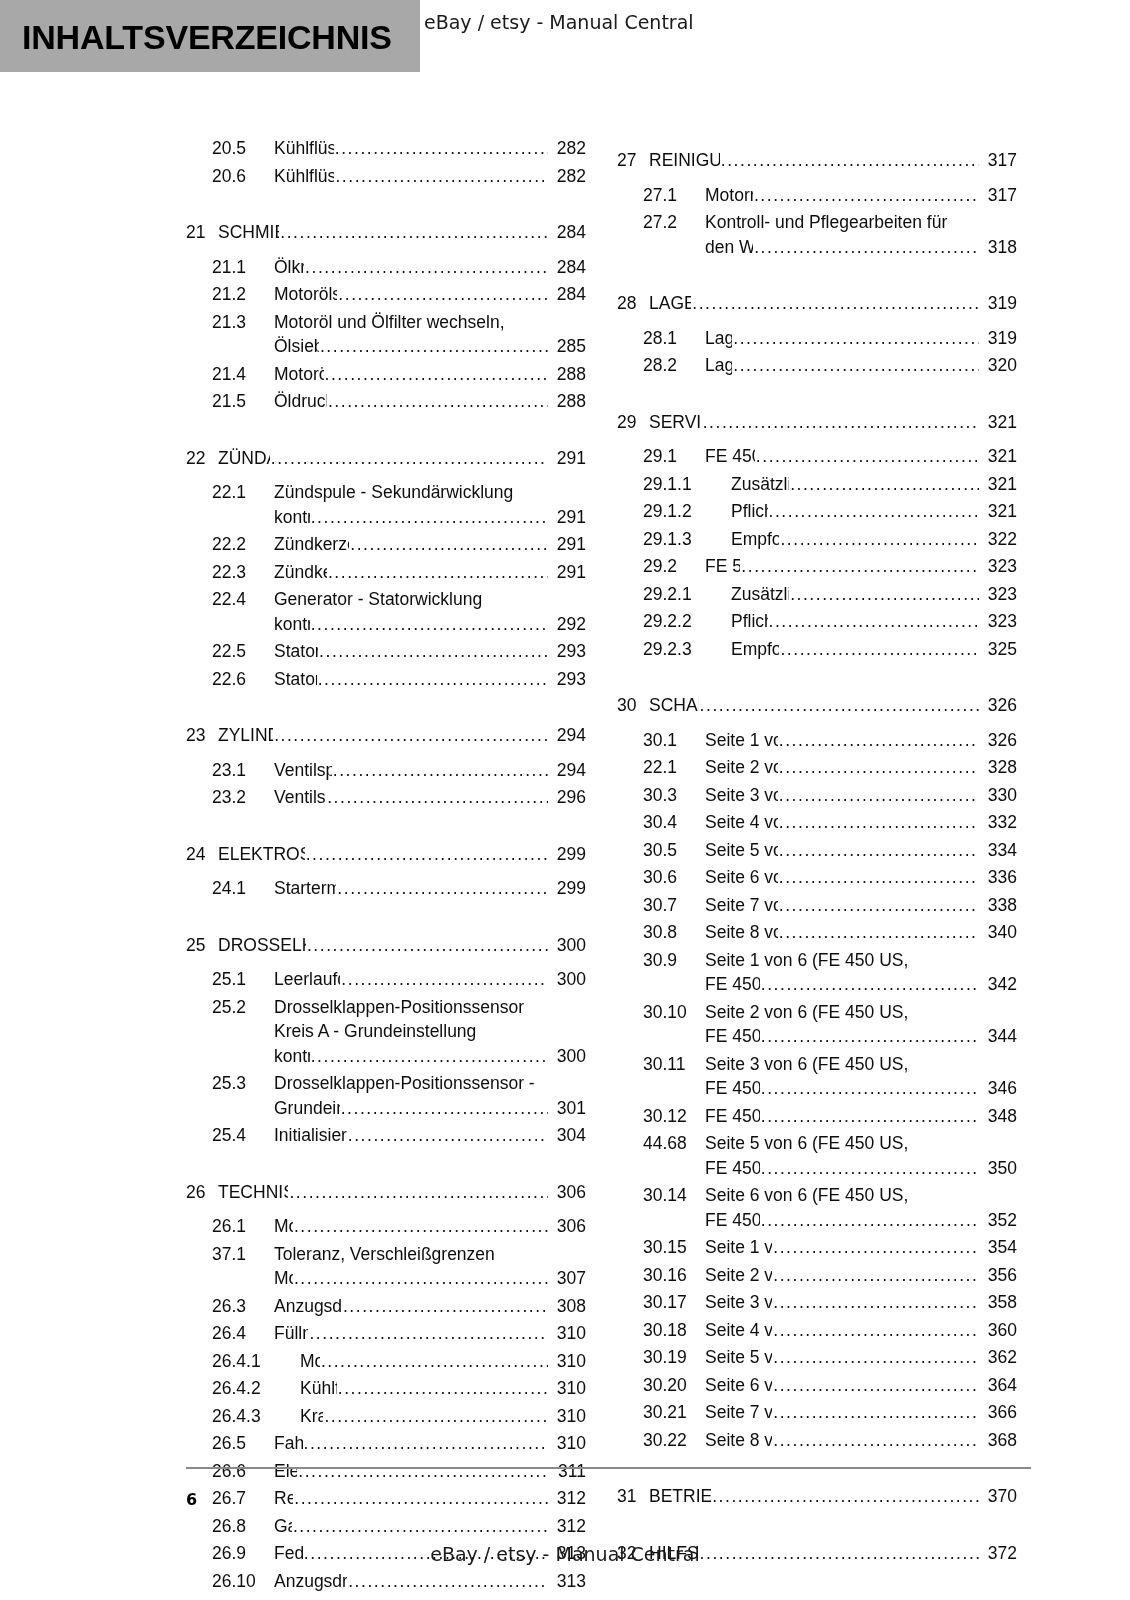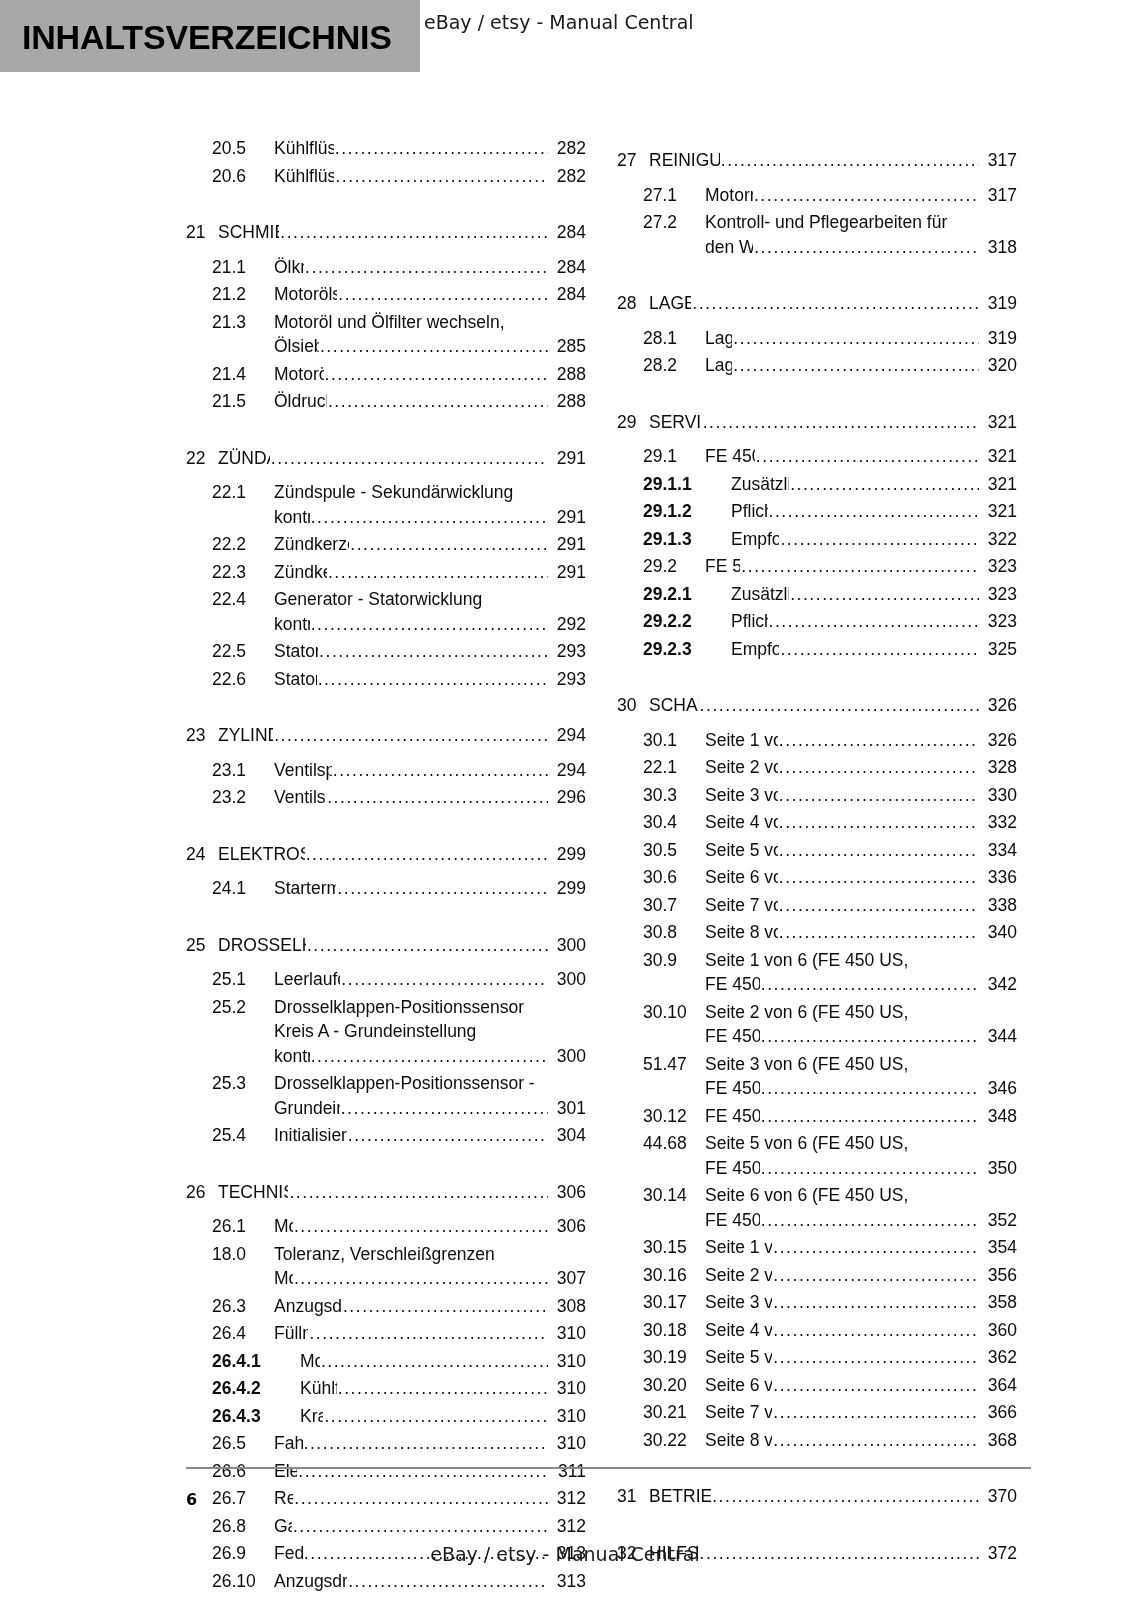--- a/index.html
+++ b/index.html
@@ -44,21 +44,21 @@
   .row{
     display:flex;align-items:baseline;
     font-size:17.5px;line-height:24.5px;
   }
   .num{
     flex:0 0 auto;white-space:nowrap;
     font-size:17.5px;
   }
   .lvl1 .num{width:32px;margin-left:0;margin-top:12px;}
   .lvl2 .num{width:62px;margin-left:26px;}
-  .lvl3 .num{width:88px;margin-left:26px;font-weight:bold;}
+  .lvl3 .num{width:88px;margin-left:26px;}
 
   .body{flex:1 1 auto;min-width:0;}
   .lvl3 .body{margin-left:0;}
 
   .line{display:flex;align-items:baseline;width:100%;}
   .label{
     flex:0 1 auto;white-space:pre;overflow:hidden;
   }
   .lvl1 .label{text-transform:none;}
   .dots{
@@ -433,21 +433,21 @@
             <div class="line">
               <span class="label">Motor </span>
               <span class="dots"></span>
               <span class="page">306</span>
             </div>
           </div>
         </div>
       </div>
       <div class="toc-entry lvl2">
         <div class="row">
-          <span class="num">18.0</span>
+          <span class="num">37.1</span>
           <div class="body">
             <div class="plain">Toleranz, Verschleißgrenzen</div>
             <div class="line">
               <span class="label">Motor </span>
               <span class="dots"></span>
               <span class="page">307</span>
             </div>
           </div>
         </div>
       </div>
@@ -895,21 +895,21 @@
             <div class="line">
               <span class="label">FE 450 Heritage US) </span>
               <span class="dots"></span>
               <span class="page">344</span>
             </div>
           </div>
         </div>
       </div>
       <div class="toc-entry lvl2">
         <div class="row">
-          <span class="num">51.47</span>
+          <span class="num">30.11</span>
           <div class="body">
             <div class="plain">Seite 3 von 6 (FE 450 US,</div>
             <div class="line">
               <span class="label">FE 450 Heritage US) </span>
               <span class="dots"></span>
               <span class="page">346</span>
             </div>
           </div>
         </div>
       </div>

